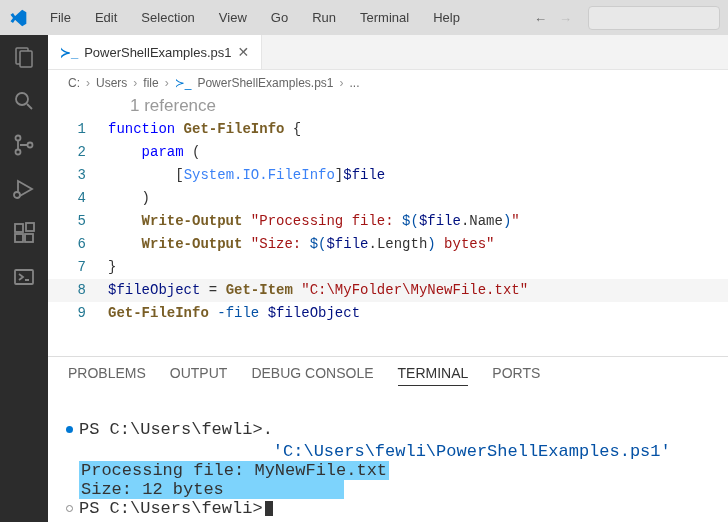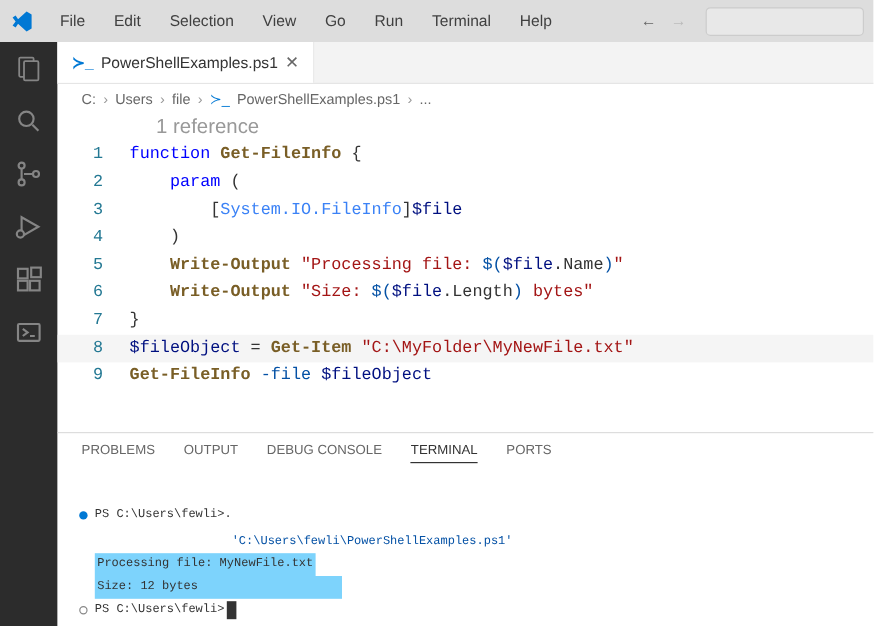--- a/index.html
+++ b/index.html
@@ -27,24 +27,24 @@
 .line-content { flex: 1; white-space: pre; }
 .kw { color: #0000ff; }
 .ty { color: #3b82f6; }
 .fn { color: #795e26; font-weight: bold; }
 .va { color: #001080; }
 .st { color: #a31515; }
 .op { color: #333; }
 .pa { color: #0451a5; }
 .line-hl { background: #f5f5f5; }
 .panel { border-top: 1px solid #ddd; }
-.panel-tabs { display: flex; gap: 24px; padding: 8px 20px; font-size: 11px; color: #666; }
+.panel-tabs { display: flex; gap: 24px; padding: 8px 20px; font-size: 14px; color: #666; }
 .panel-tab { cursor: pointer; padding-bottom: 4px; }
 .panel-tab.active { color: #333; border-bottom: 1px solid #333; }
-.terminal { font-family: Consolas, "Courier New", monospace; font-size: 10px; line-height: 19px; padding: 4px 18px; }
+.terminal { font-family: Consolas, "Courier New", monospace; font-size: 17px; line-height: 19px; padding: 4px 18px; }
 .term-line { display: flex; align-items: center; }
 .bullet-blue { width: 7px; height: 7px; background: #0078d4; border-radius: 50%; margin-right: 6px; flex-shrink: 0; }
 .bullet-empty { width: 7px; height: 7px; border: 1px solid #888; border-radius: 50%; margin-right: 6px; flex-shrink: 0; }
 .prompt { color: #333; }
 .path-str { color: #0451a5; margin-top: 44px; }
 .hl-yellow { background: #7dd3fc; display: inline-block; padding: 0 2px; }
 .cursor { display: inline-block; width: 8px; height: 15px; background: #333; margin-left: 2px;}
 </style>
 </head>
 <body>

